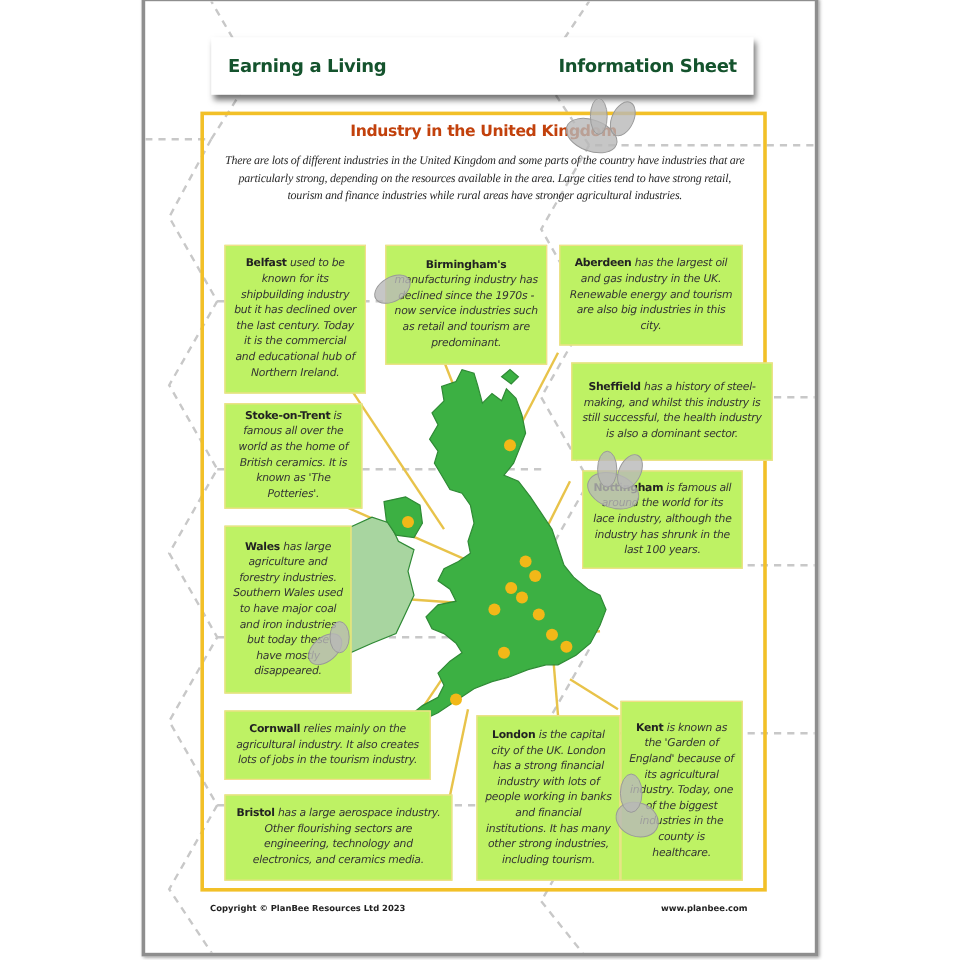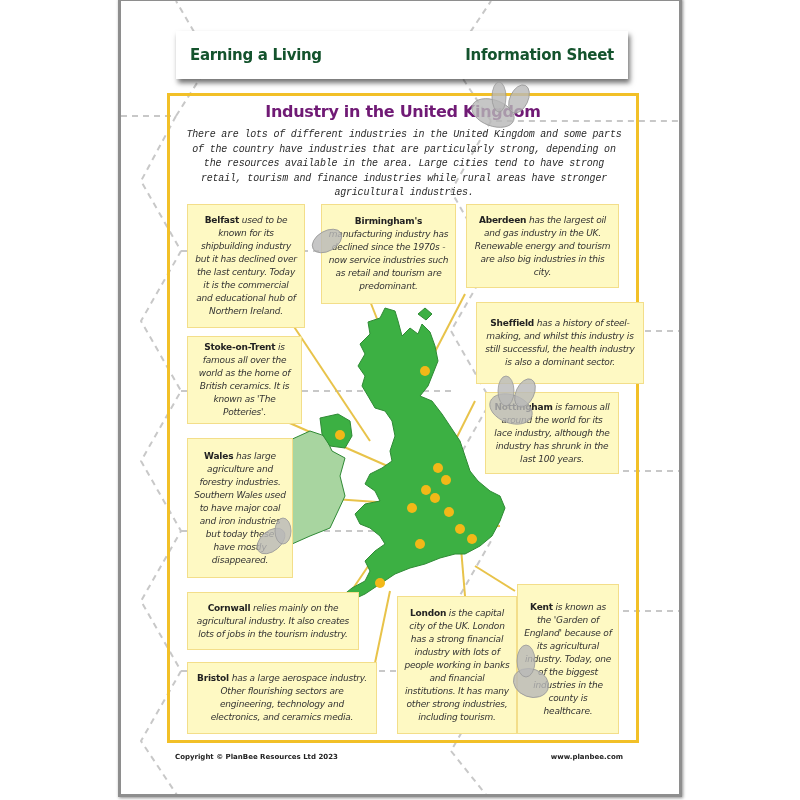--- a/index.html
+++ b/index.html
@@ -28,31 +28,31 @@
   }
 
   .frame {
     position: absolute; left: 46px; top: 92px; width: 472px; height: 650px;
     border: 3px solid #f2c028;
   }
 
   .title {
     position: absolute; left: 0; top: 6px; width: 100%;
     text-align: center; font-family: "DejaVu Sans", sans-serif;
-    font-size: 16px; font-weight: bold; color: #701a75; letter-spacing: -0.3px;
+    font-size: 13px; font-weight: bold; color: #c2410c; letter-spacing: -0.3px;
   }
   .intro {
     position: absolute; left: 14px; top: 32px; width: 440px;
-    text-align: center; font-family: Liberation Mono, monospace;
+    text-align: center; font-family: Liberation Serif, serif;
     font-style: italic; font-size: 10px; line-height: 14.5px; color: #2a2a2a;
     letter-spacing: -0.2px;
   }
 
   .box {
-    position: absolute; background: #fef9c3;
+    position: absolute; background: #bef264;
     border: 1.5px solid #f3de8a;
     display: flex; align-items: center; justify-content: center;
     text-align: center; padding: 4px 6px;
     font-family: "DejaVu Sans", sans-serif; font-size: 9px;
     line-height: 13px; color: #333; font-style: italic;
     letter-spacing: -0.2px;
   }
   .box p b { font-style: normal; font-weight: bold; color: #222; }
 
   .map-svg { position: absolute; left: 0; top: 0; pointer-events: none; }

